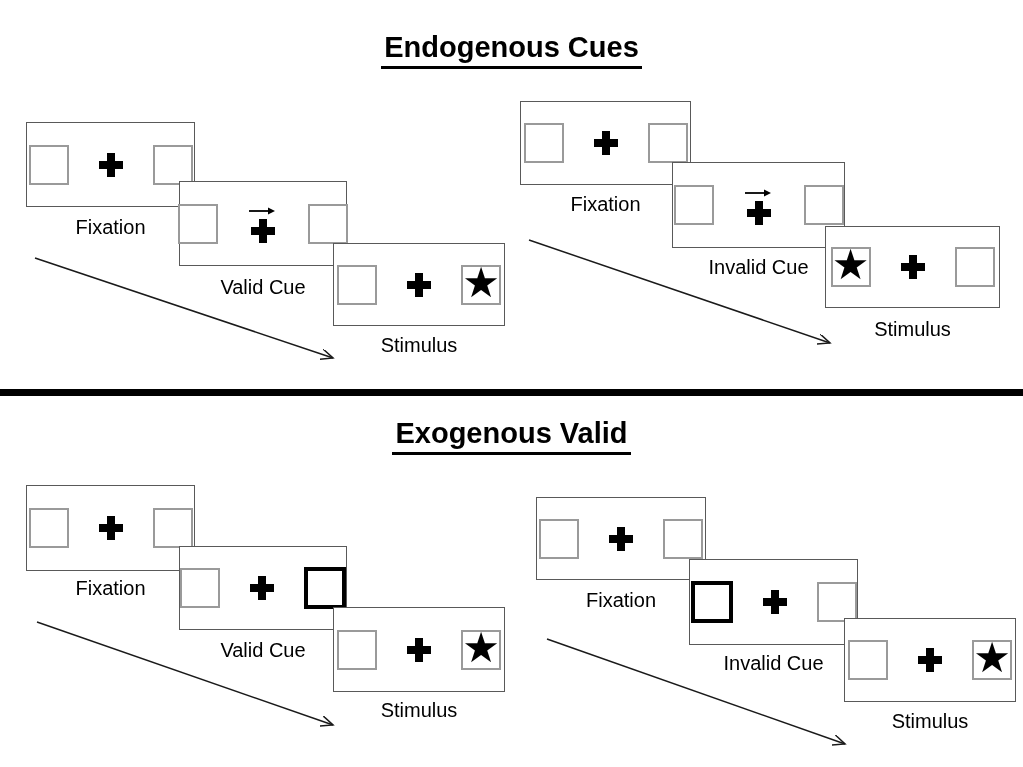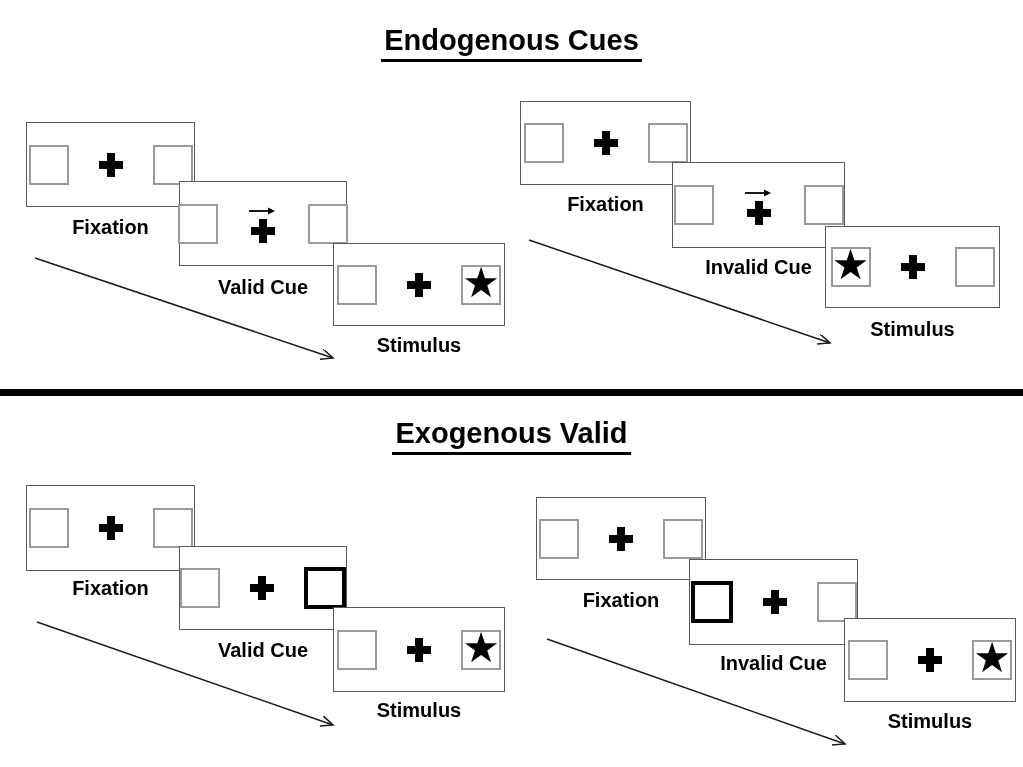--- a/index.html
+++ b/index.html
@@ -21,40 +21,40 @@
     width:36px;height:36px;border:2px solid #9a9a9a;background:#fff;
     display:flex;align-items:center;justify-content:center;flex:0 0 auto;
   }
   .sq.bold{width:34px;height:34px;border:4px solid #000;}
   .star{font-size:42px;line-height:1;color:#000;transform:translateY(-2px);}
   .plus{position:relative;width:24px;height:24px;flex:0 0 auto;}
   .plus::before{content:"";position:absolute;left:0;top:8px;width:24px;height:8px;background:#000;}
   .plus::after{content:"";position:absolute;left:8px;top:0;width:8px;height:24px;background:#000;}
   .cuecol{display:flex;flex-direction:column;align-items:center;gap:3px;flex:0 0 auto;}
   .label{
-    position:absolute;font-size:20px;font-weight:700;text-align:center;line-height:1.1;
+    position:absolute;font-size:20px;font-weight:400;text-align:center;line-height:1.1;
   }
   .overlay{position:absolute;left:0;top:0;pointer-events:none;}
 </style>
 </head>
 <body>
 
 <svg class="overlay" width="1023" height="767" viewBox="0 0 1023 767">
   <defs>
     <marker id="ah" markerWidth="12" markerHeight="10" refX="8" refY="3.5" orient="auto" markerUnits="strokeWidth">
       <path d="M0,0 L8,3.5 L0,7" fill="none" stroke="#1a1a1a" stroke-width="1"></path>
     </marker>
   </defs>
   <line x1="35" y1="258" x2="333" y2="358" stroke="#1a1a1a" stroke-width="1.5" marker-end="url(#ah)"></line>
   <line x1="529" y1="240" x2="830" y2="343" stroke="#1a1a1a" stroke-width="1.5" marker-end="url(#ah)"></line>
   <line x1="37" y1="622" x2="333" y2="725" stroke="#1a1a1a" stroke-width="1.5" marker-end="url(#ah)"></line>
   <line x1="547" y1="639" x2="845" y2="744" stroke="#1a1a1a" stroke-width="1.5" marker-end="url(#ah)"></line>
 </svg>
 
-<div class="title" style="top:24px;">
+<div class="title" style="top:31px;">
   <span>Endogenous Cues</span>
 </div>
 <div class="divider"></div>
 <div class="title" style="top:417px;">
   <span>Exogenous Valid</span>
 </div>
 
 <div class="panel" style="left:26px;top:122px;width:169px;height:85px;">
   <div class="sq"></div>
   <div class="plus"></div>

